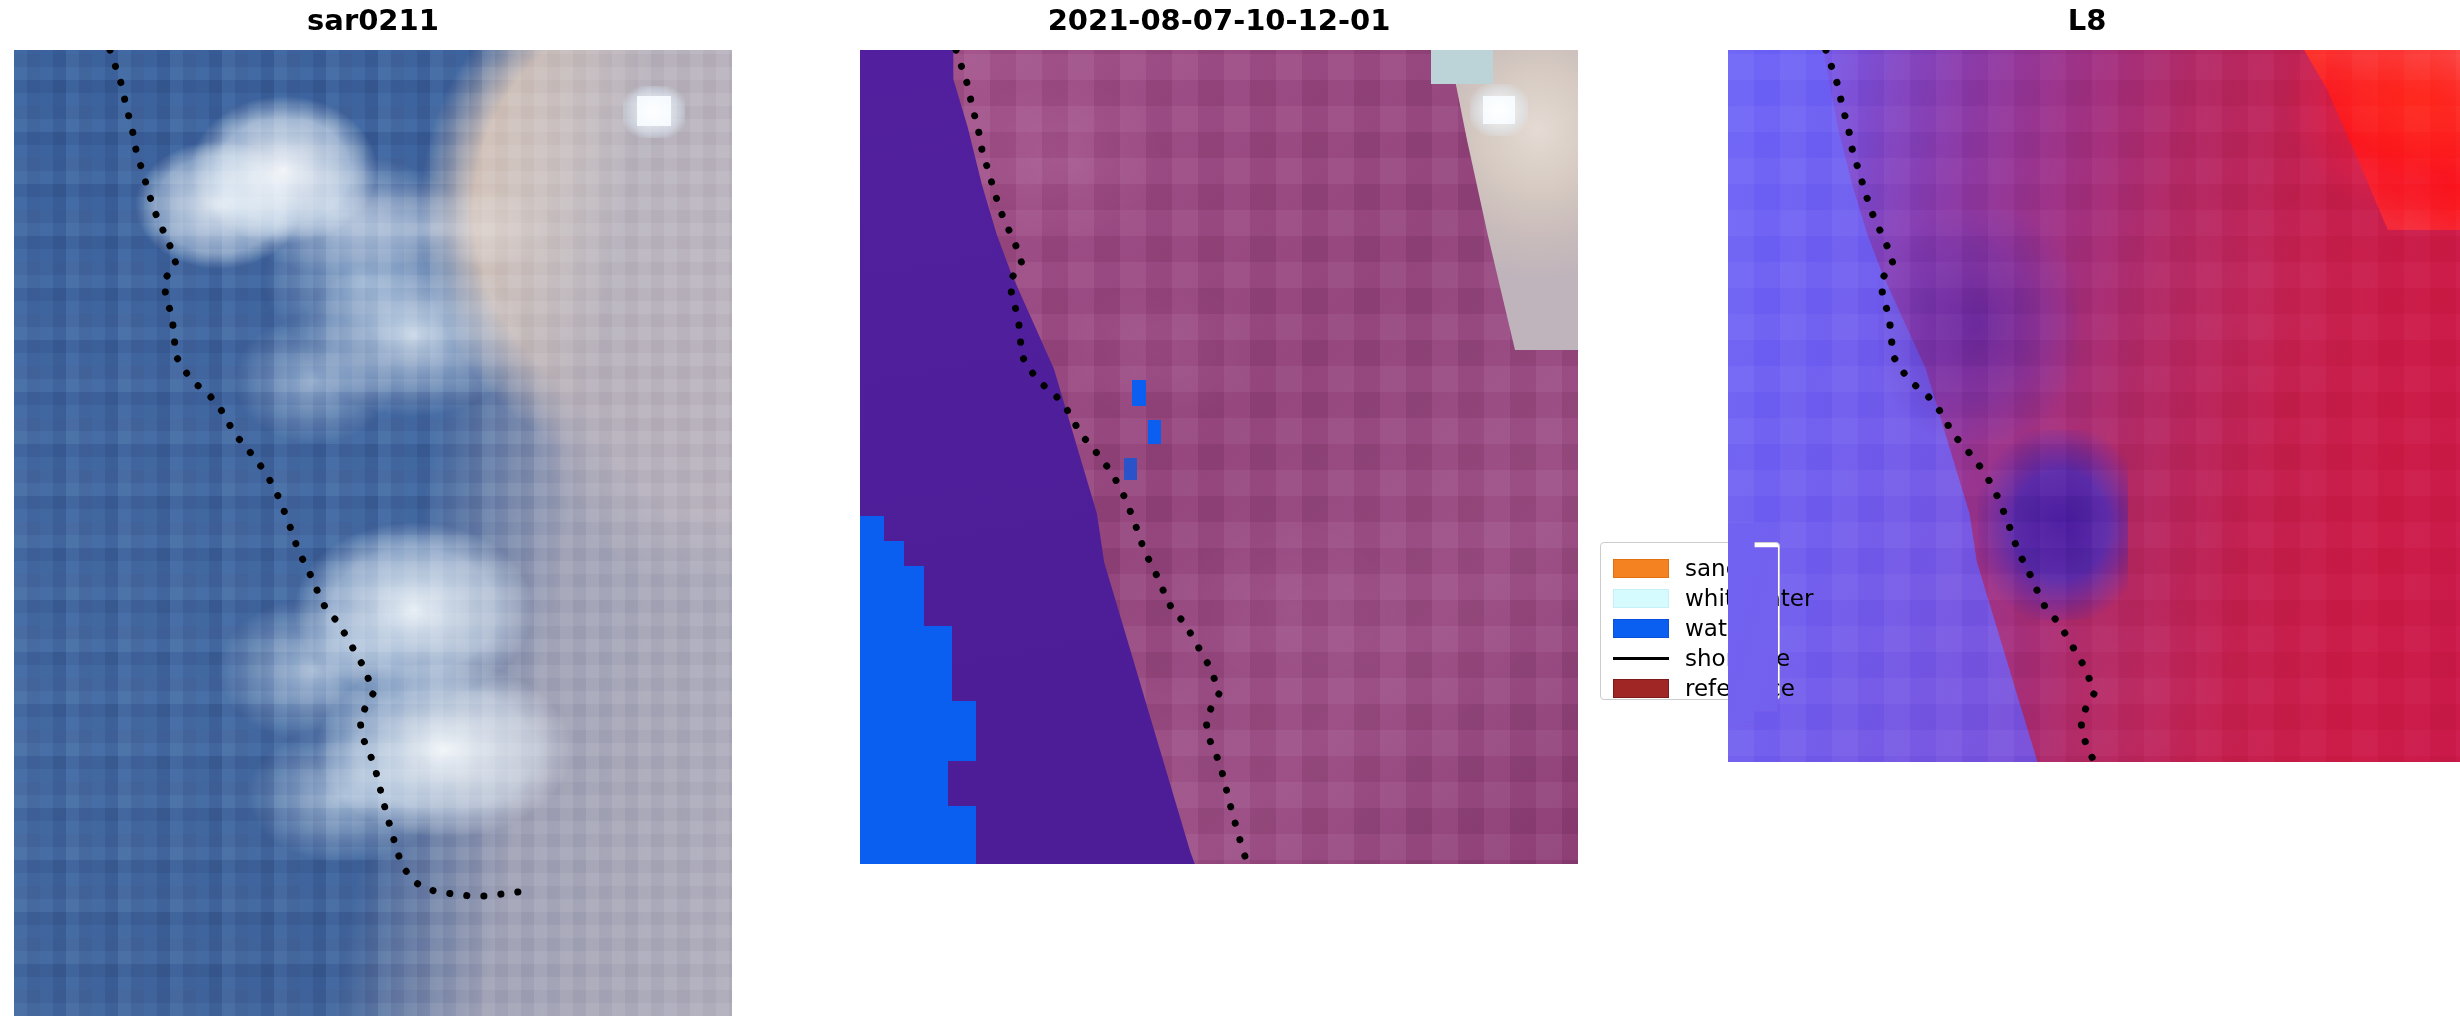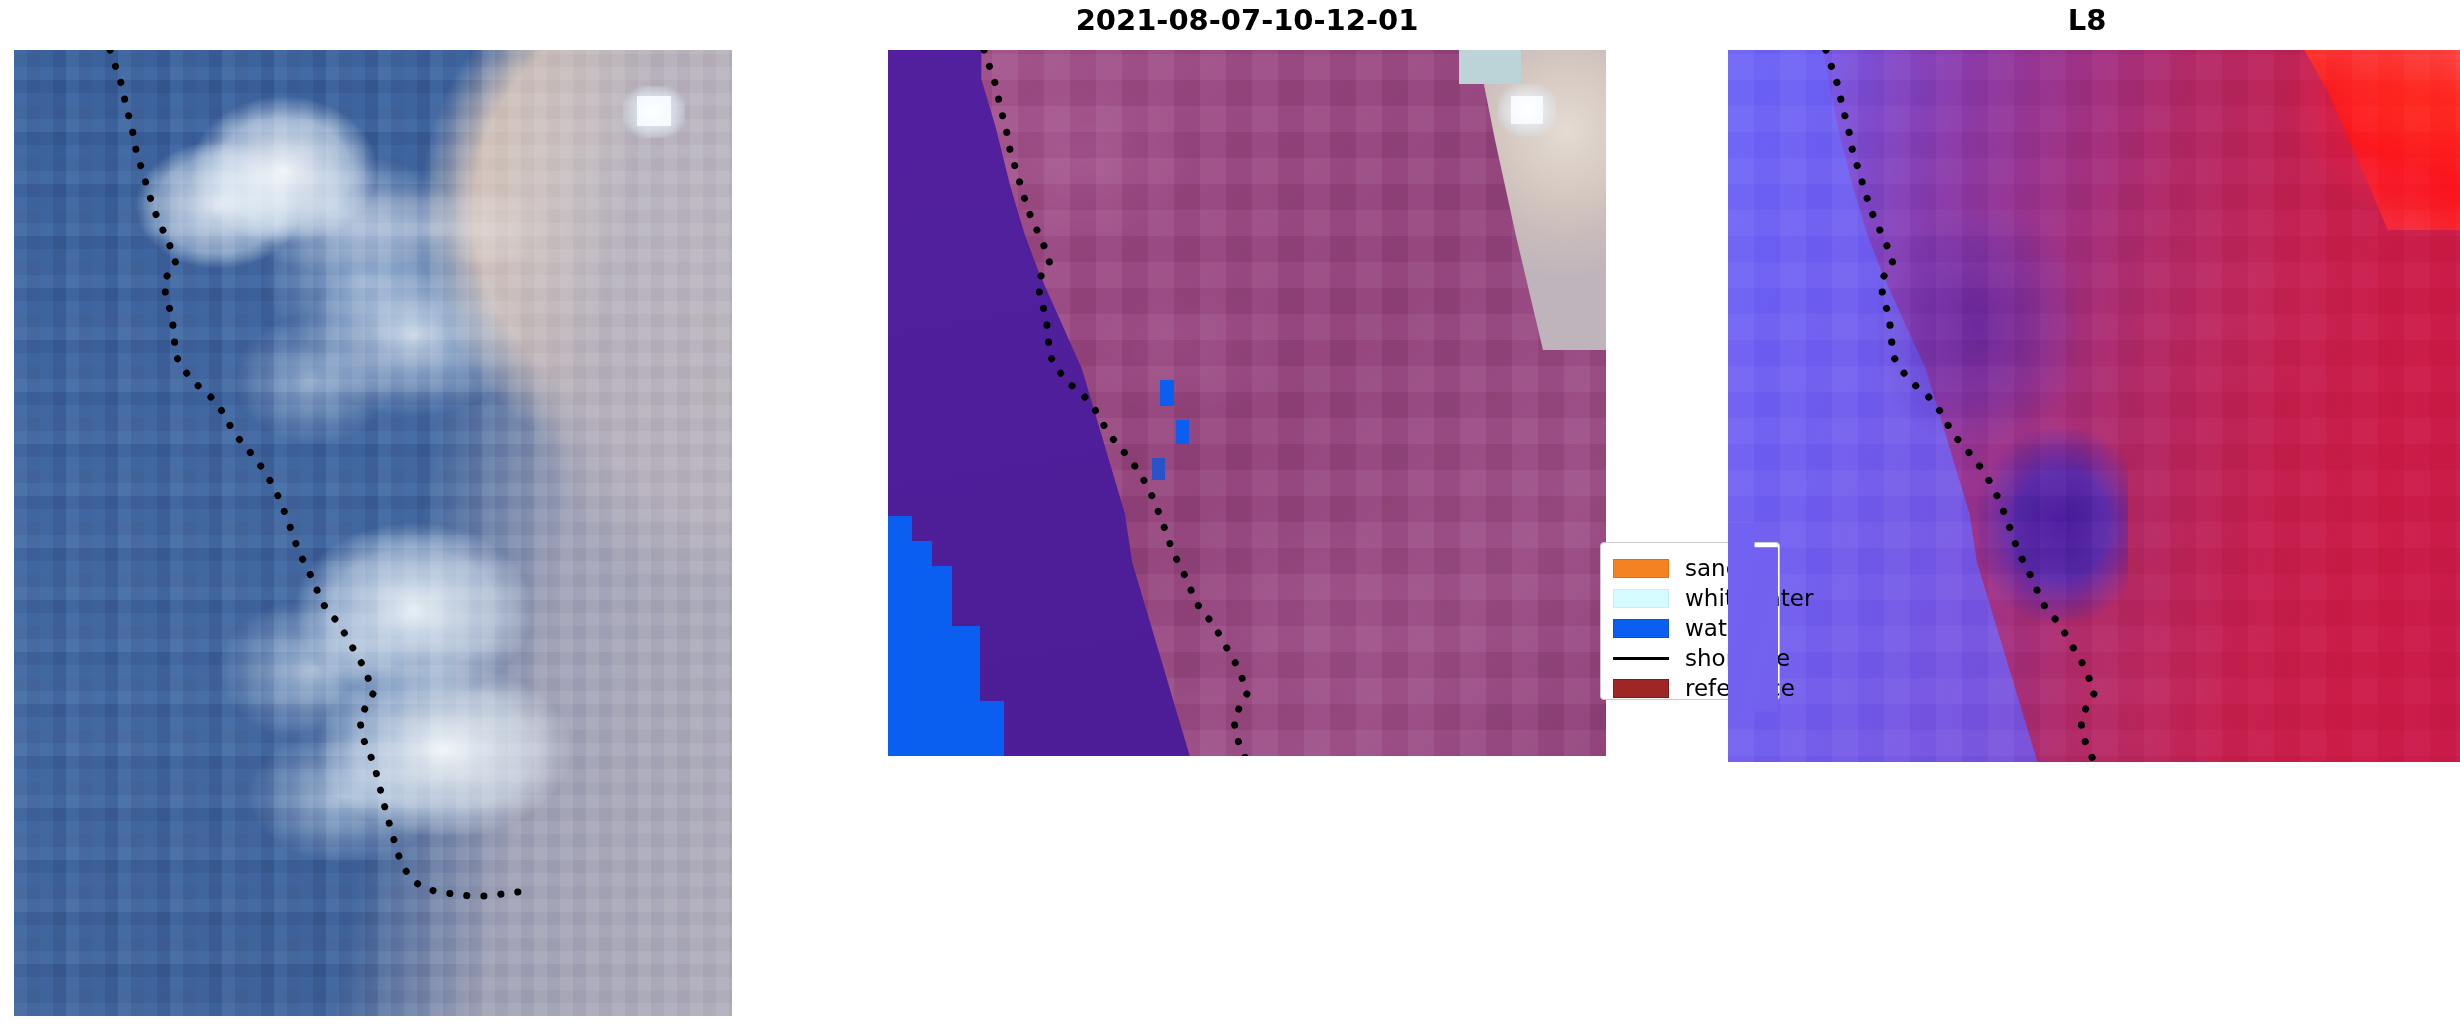--- a/index.html
+++ b/index.html
@@ -97,20 +97,21 @@
     white-space: nowrap;
     line-height: 1;
   }
 </style>
 </head>
 <body>
 
 <div class="figure">
 
   <div class="panel" style="left:14px; top:0px; width:718px; height:1032px;">
+    <div class="panel-title">sar0211</div>
 
     <div class="img-area" style="left:0px; top:50px; width:718px; height:966px; background:#4a6fa5;">
 
       <div class="layer" style="
         background:
           linear-gradient(160deg,#3a5f99 0%, #3f639c 30%, #41659d 60%, #3a5c93 100%);
       "></div>
 
       <div class="layer" style="
         background-image:
@@ -165,21 +166,21 @@
                           170,320 182,334 196,346 206,358 214,372 222,386 232,396 240,408
                           250,420 258,434 266,450 272,466 278,482 284,500 292,516 300,532
                           306,548 314,562 324,572 332,586 340,600 348,614 354,628 360,642
                           352,656 346,670 348,686 354,700 360,714 364,730 368,746 372,762
                           376,776 380,790 384,804 390,818 398,830 410,838 424,842 440,844
                           456,846 472,846 488,844 504,842 520,840" fill="none" stroke="#000000" stroke-width="7" stroke-linecap="round" stroke-dasharray="0.1 17"></polyline>
       </svg>
     </div>
   </div>
 
-  <div class="panel" style="left:888px; top:0px; width:718px; height:756px;">
+  <div class="panel" style="left:860px; top:0px; width:718px; height:864px;">
     <div class="panel-title">2021-08-07-10-12-01</div>
 
     <div class="img-area" style="left:0px; top:50px; width:718px; height:966px; background:#4f1f9c;">
 
       <div class="layer" style="
         background: linear-gradient(170deg,#52209e 0%, #4e1e99 50%, #4a1c94 100%);
       "></div>
 
       <div class="layer" style="
         clip-path: polygon(

